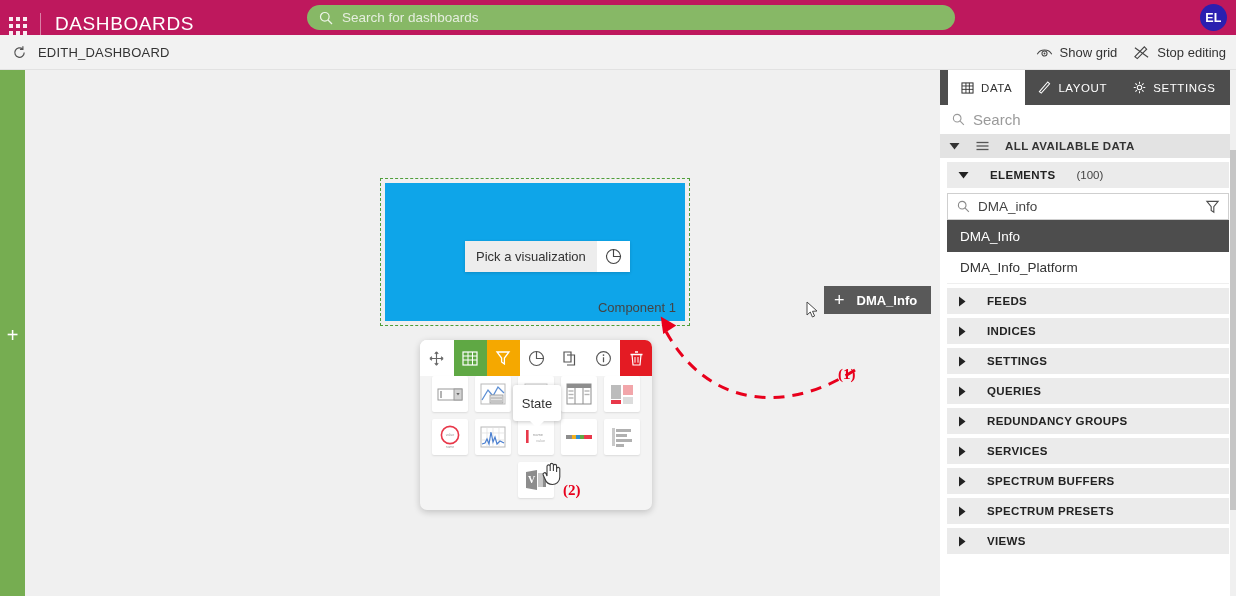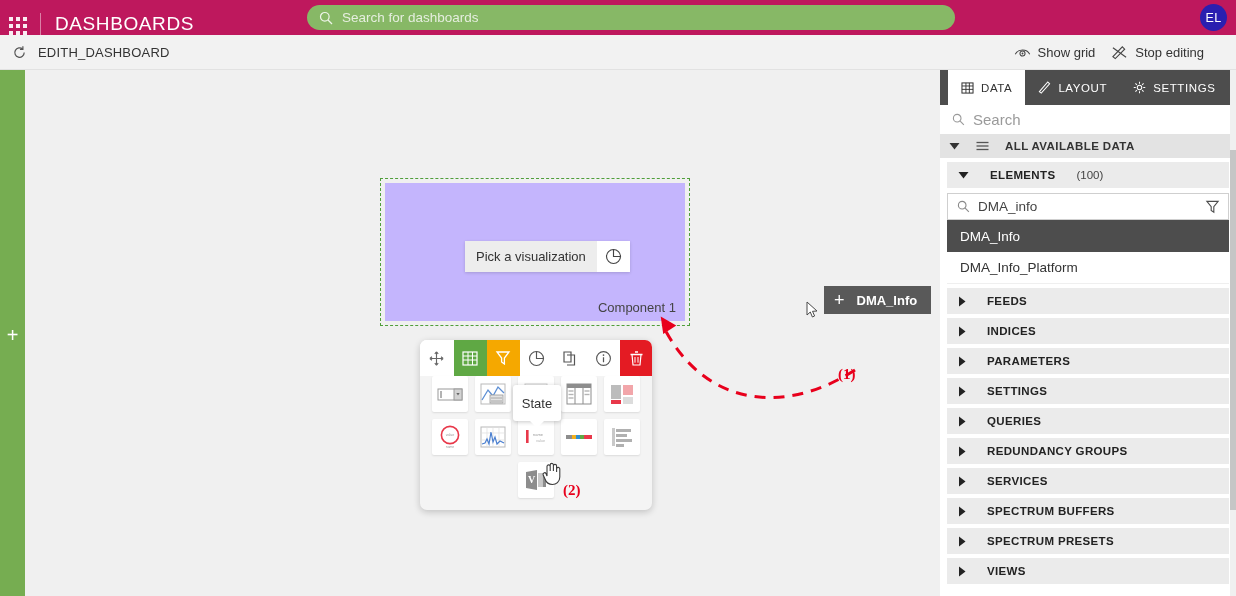--- a/index.html
+++ b/index.html
@@ -33,32 +33,32 @@
   .search-input {
     border: 0; background: transparent; outline: none; margin-left: 9px;
     font-family: "Liberation Sans", sans-serif; font-size: 13.5px;
     color: #f2f7ee; width: 560px;
   }
   .search-input::placeholder { color: #e6eedf; opacity: 1; }
   .avatar {
     position: absolute; right: 9px; top: 4px; width: 27px; height: 27px;
     border-radius: 50%; background: #2a1fb0; color: #fff;
     display: flex; align-items: center; justify-content: center;
-    font-size: 12.5px; font-weight: 400; letter-spacing: .3px; cursor: pointer;
+    font-size: 12.5px; font-weight: 700; letter-spacing: .3px; cursor: pointer;
   }
 
   
   .subbar {
     position: absolute; left: 0; top: 35px; width: 1236px; height: 35px;
     background: #f2f2f2; border-bottom: 1px solid #e2e2e2;
     display: flex; align-items: center;
   }
   .refresh-btn { margin-left: 6px; width: 26px; display: flex; justify-content: center; cursor: pointer; }
   .dash-name { font-size: 13px; color: #333; margin-left: 6px; letter-spacing: .2px; }
-  .subbar-right { margin-left: auto; display: flex; align-items: center; padding-right: 24px; }
+  .subbar-right { margin-left: auto; display: flex; align-items: center; padding-right: 2px; }
   .sb-action {
     display: flex; align-items: center; gap: 7px; padding: 0 8px; height: 34px;
     font-size: 13px; color: #333; cursor: pointer;
   }
 
   
   .rail {
     position: absolute; left: 0; top: 70px; width: 25px; height: 526px;
     background: #76ad51; cursor: pointer;
   }
@@ -71,21 +71,21 @@
   .canvas {
     position: absolute; left: 25px; top: 70px; width: 916px; height: 526px;
     background: #f0f0f0;
   }
 
   
   .component {
     position: absolute; left: 355px; top: 108px; width: 310px; height: 148px;
     border: 1px dashed #4f9e3a; padding: 4px; background: transparent;
   }
-  .component-inner { width: 100%; height: 100%; background: #c4b5fd; position: relative; }
+  .component-inner { width: 100%; height: 100%; background: #0ea5e9; position: relative; }
   .pick-viz {
     position: absolute; left: 80px; top: 58px; display: flex; align-items: stretch;
     box-shadow: 0 1px 3px rgba(0,0,0,.16);
   }
   .pick-viz-label {
     background: #ededed; color: #333; font-size: 13px;
     padding: 8px 11px; display: flex; align-items: center; white-space: nowrap;
   }
   .pick-viz-btn {
     background: #fff; width: 33px; display: flex; align-items: center; justify-content: center;
@@ -585,26 +585,20 @@
       <div class="sec">
         <svg width="8" height="11" viewBox="0 0 8 11">
           <path d="M1 0.5 L7.5 5.5 L1 10.5 Z" fill="#222"></path>
         </svg>
         <span>INDICES</span>
       </div>
       <div class="sec">
         <svg width="8" height="11" viewBox="0 0 8 11">
           <path d="M1 0.5 L7.5 5.5 L1 10.5 Z" fill="#222"></path>
         </svg>
-        <span>PARAMETERS</span>
-      </div>
-      <div class="sec">
-        <svg width="8" height="11" viewBox="0 0 8 11">
-          <path d="M1 0.5 L7.5 5.5 L1 10.5 Z" fill="#222"></path>
-        </svg>
         <span>SETTINGS</span>
       </div>
       <div class="sec">
         <svg width="8" height="11" viewBox="0 0 8 11">
           <path d="M1 0.5 L7.5 5.5 L1 10.5 Z" fill="#222"></path>
         </svg>
         <span>QUERIES</span>
       </div>
       <div class="sec">
         <svg width="8" height="11" viewBox="0 0 8 11">

